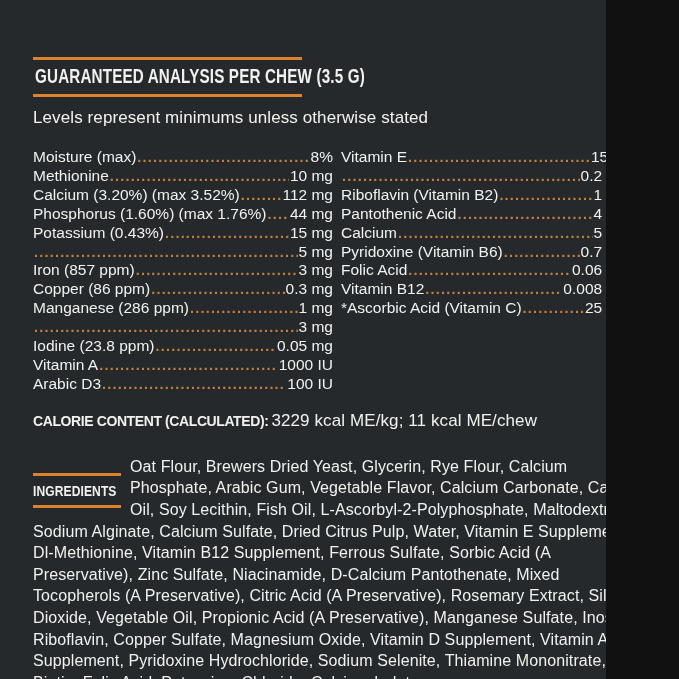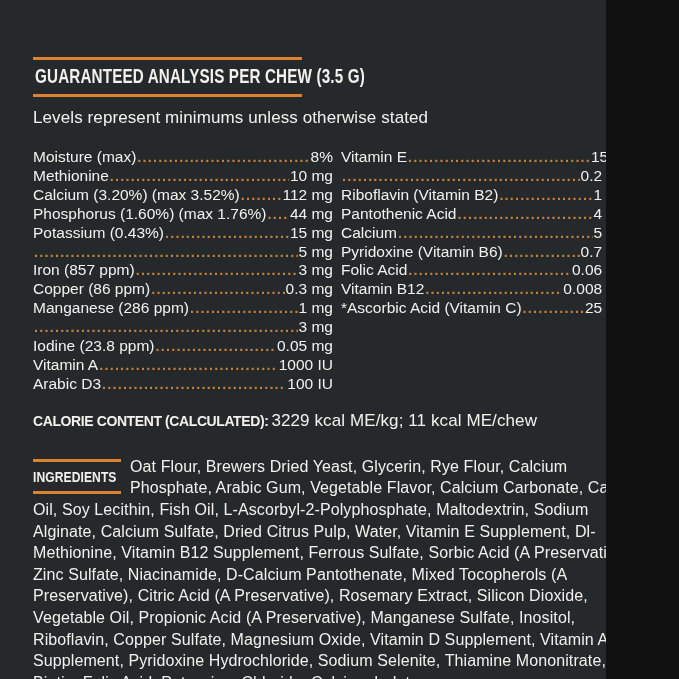--- a/index.html
+++ b/index.html
@@ -82,21 +82,21 @@
     font-size:16px;
     line-height:21.6px;
     letter-spacing:0.1px;
   }
   .ing-label{
     float:left;
     width:88px;
     border-top:3px solid var(--orange);
     border-bottom:3px solid var(--orange);
     padding:4px 0;
-    margin:3px 9px 3px 0;
+    margin:17px 9px 3px 0;
   }
   .ing-label .cond{font-size:15.5px;}
 </style>
 </head>
 <body>
 
 <div class="canvas">
 
   <div class="header-box">
     <div class="header-title">

